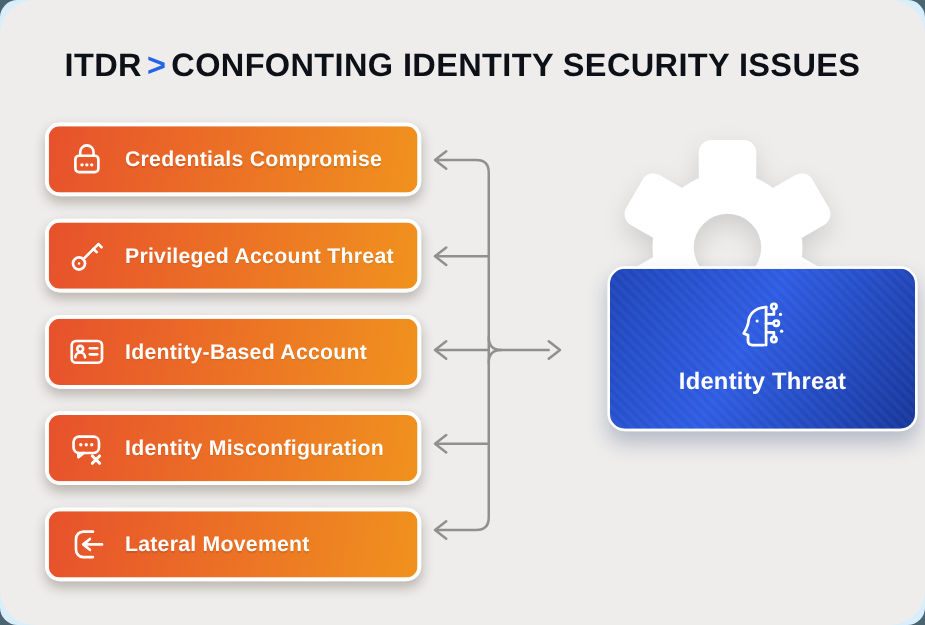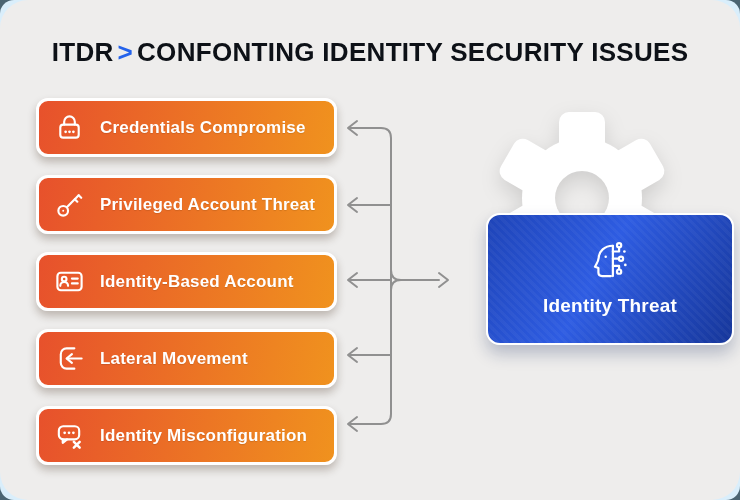--- a/index.html
+++ b/index.html
@@ -166,42 +166,42 @@
         <path d="M18.5 13 h6"></path>
         <path d="M18.5 18 h6"></path>
       </svg>
     </span>
     <span class="label">Identity-Based Account</span>
   </div>
 
   <div class="issue-card">
     <span class="icon">
       <svg width="31" height="31" viewBox="0 0 32 32" fill="none" stroke="#ffffff" stroke-width="2.2" stroke-linecap="round" stroke-linejoin="round">
-        <path d="M21 5.5 H13 a6 6 0 0 0 -6 6 v9 a6 6 0 0 0 6 6 h8"></path>
-        <path d="M28.5 16 H13.5"></path>
-        <path d="M18.5 11.5 L13 16 l5.5 4.5"></path>
-      </svg>
-    </span>
-    <span class="label">Lateral Movement</span>
-  </div>
-
-  <div class="issue-card">
-    <span class="icon">
-      <svg width="31" height="31" viewBox="0 0 32 32" fill="none" stroke="#ffffff" stroke-width="2.2" stroke-linecap="round" stroke-linejoin="round">
         <rect x="5" y="6.5" width="21" height="13.5" rx="4.5"></rect>
         <path d="M9 20 v3.6 L13.5 20"></path>
         <g fill="#ffffff" stroke="none">
           <circle cx="11" cy="13.2" r="1.4"></circle>
             <circle cx="15.5" cy="13.2" r="1.4"></circle>
             <circle cx="20" cy="13.2" r="1.4"></circle>
         </g>
         <path d="M20.5 22.5 l6 6 M26.5 22.5 l-6 6" stroke-width="2.6"></path>
       </svg>
     </span>
     <span class="label">Identity Misconfiguration</span>
+  </div>
+
+  <div class="issue-card">
+    <span class="icon">
+      <svg width="31" height="31" viewBox="0 0 32 32" fill="none" stroke="#ffffff" stroke-width="2.2" stroke-linecap="round" stroke-linejoin="round">
+        <path d="M21 5.5 H13 a6 6 0 0 0 -6 6 v9 a6 6 0 0 0 6 6 h8"></path>
+        <path d="M28.5 16 H13.5"></path>
+        <path d="M18.5 11.5 L13 16 l5.5 4.5"></path>
+      </svg>
+    </span>
+    <span class="label">Lateral Movement</span>
   </div>
 
 </div>
 
 <div class="solution-box">
   <span>
     <svg width="46" height="46" viewBox="0 0 48 48" fill="none" stroke="#ffffff" stroke-width="2.3" stroke-linecap="round" stroke-linejoin="round">
       <path d="M27 6 C18 6 12.6 12 12.2 18.5 c-0.2 2.8 -1.2 4.6 -2.6 7.1 l-1.3 2.3 3.6 1.4 v4.7 c0 2.2 1.6 3.6 3.9 3.6 H25"></path>
       <path d="M27 6 V37.6"></path>
       <circle cx="19.5" cy="17.5" r="1.3" fill="#ffffff" stroke="none"></circle>

